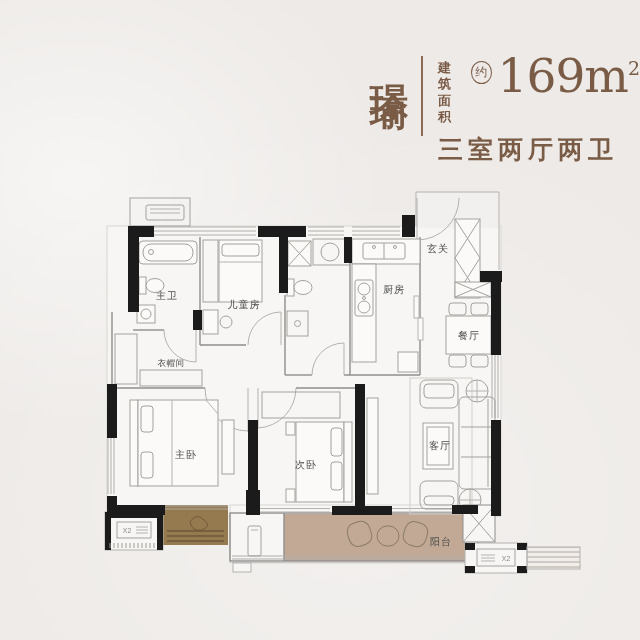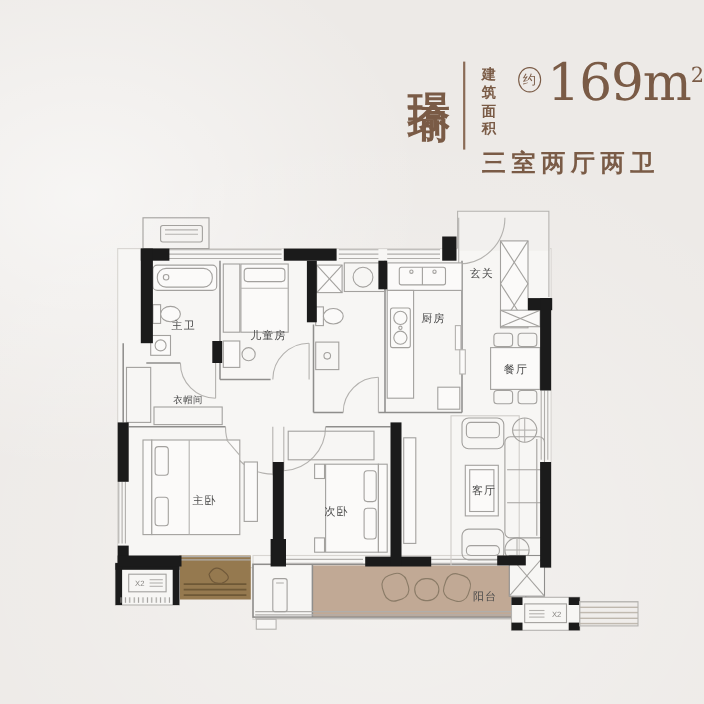--- a/index.html
+++ b/index.html
@@ -27,21 +27,21 @@
     width:21px;height:21px;border:1px solid #7a5b46;border-radius:50%;
     display:flex;align-items:center;justify-content:center;
     font-size:12px;margin:9px 6px 0 8px;font-family:"Liberation Serif",serif;
   }
   .area-big{
     font-family:"DejaVu Serif",serif;font-size:47px;line-height:1.0;font-weight:500;
     letter-spacing:-1px;
   }
   .area-big sup{font-size:19px;letter-spacing:0;}
   .layout-row{
-    font-family:"Liberation Serif",serif;font-weight:700;font-size:22px;
+    font-family:"Liberation Serif",serif;font-weight:700;font-size:25px;
     letter-spacing:5px;margin-top:8px;white-space:nowrap;
   }
   svg{position:absolute;left:0;top:0;z-index:1;}
   svg text{font-family:"Liberation Sans",sans-serif;}
   .room-label{font-size:10px;fill:#4a4a4a;text-anchor:middle;letter-spacing:1px;}
   .room-label-sm{font-size:8.5px;fill:#4a4a4a;text-anchor:middle;letter-spacing:.5px;}
   .ac-label{font-size:7px;fill:#8c8a87;text-anchor:middle;}
   .thin{stroke:#8f8e8c;stroke-width:1.4;fill:none;}
   .lite{stroke:#b4b2af;stroke-width:1;fill:none;}
   .furn{stroke:#a3a19e;stroke-width:1;fill:#fbfaf9;}

